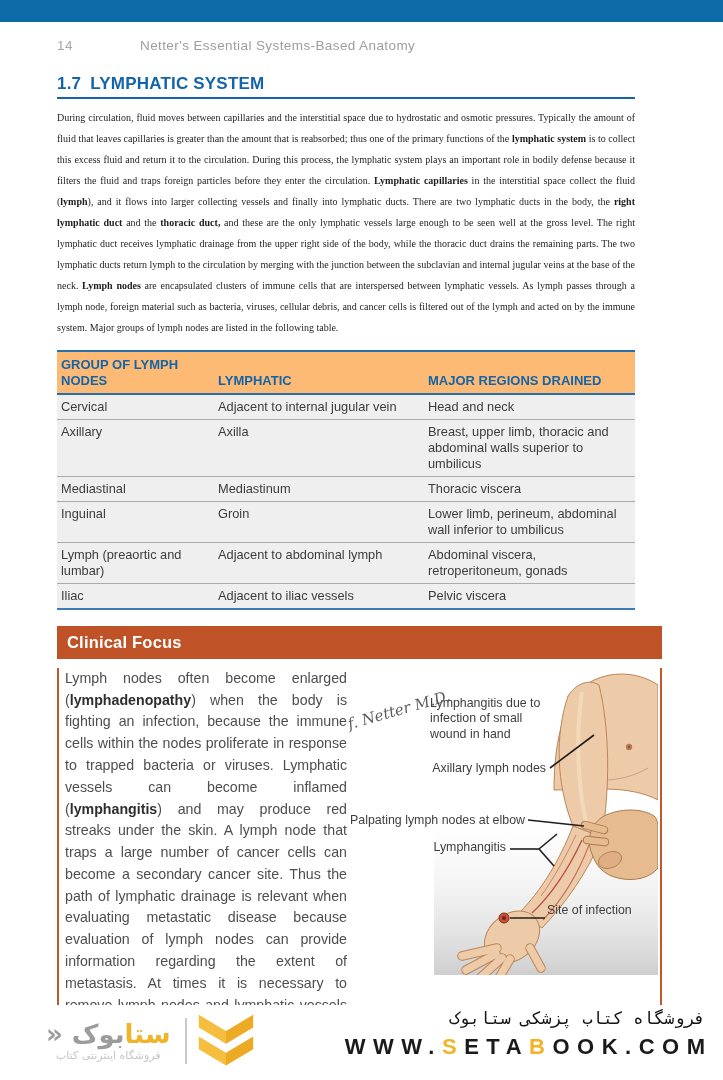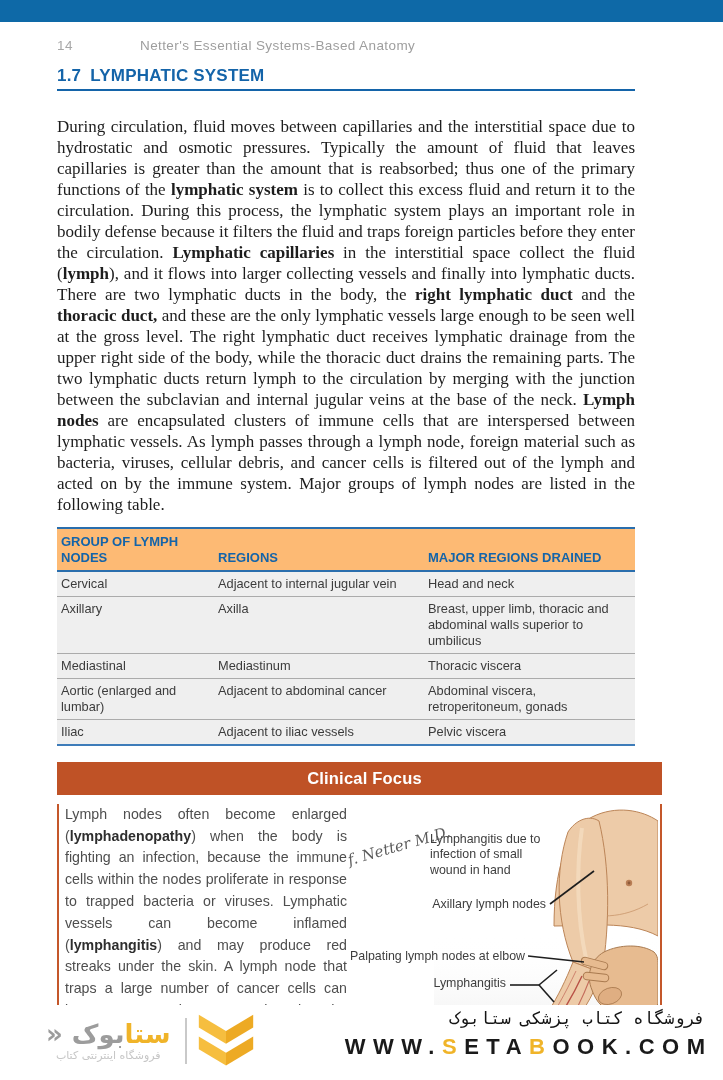--- a/index.html
+++ b/index.html
@@ -11,43 +11,43 @@
 
   
   .content{position:absolute;top:22px;left:0;right:0;height:983px;overflow:hidden;
            padding-left:57px;}
 
   .running-head{margin-top:16px;display:flex;align-items:flex-start;
                 color:#9E9E9E;font-size:13.5px;letter-spacing:.4px;}
   .running-head .pgnum{width:38px;color:#A8A8A8;}
   .running-head .rtitle{margin-left:45px;}
 
-  .section-heading{margin-top:13px;width:578px;border-bottom:2px solid #1464A9;
+  .section-heading{margin-top:21px;width:578px;border-bottom:2px solid #1464A9;
                    padding-bottom:3px;color:#1464A9;font-weight:bold;font-size:17px;
                    letter-spacing:.2px;display:flex;gap:9px;}
 
-  .para{margin-top:25px;width:578px;font-family:"Liberation Serif",serif;font-size:17px;
+  .para{margin-top:8px;width:578px;font-family:"Liberation Serif",serif;font-size:10px;
         line-height:21px;text-align:justify;color:#1D1D1D;}
   .para .b{font-weight:bold;}
 
   
   table.lymph{margin-top:12px;width:578px;border-collapse:collapse;table-layout:fixed;
               border-top:2px solid #2A6EAD;border-bottom:2px solid #3E7CB9;}
   table.lymph th{font-size:13px;line-height:1.22;color:#1464A9;text-align:left;
                  vertical-align:bottom;background:#fdba74;padding:5px 10px 4px 0;
                  border-bottom:2px solid #2A6EAD;}
   table.lymph td{font-size:12.8px;line-height:16px;color:#3C3C3C;background:#EFEFEF;
                  vertical-align:top;padding:4px 10px 4px 0;border-top:1px solid #ABABAB;}
   table.lymph th:first-child,table.lymph td:first-child{padding-left:4px;}
   table.lymph tbody tr:first-child td{border-top:none;}
 
   
   .clinical{margin-top:16px;width:605px;position:relative;}
   .clinical-header{background:#BF5226;color:#fff;font-weight:bold;font-size:16.5px;
-                   padding:7px 0 7px 10px;letter-spacing:.2px;text-align:center;}
+                   padding:7px 0 7px 10px;letter-spacing:.2px;}
   .clinical-body{position:relative;border-left:2px solid #C4572A;border-right:2px solid #C4572A;
                  background:#fff;height:400px;}
   .clinical-text{margin:9px 0 0 6px;width:282px;font-size:14.2px;line-height:21.8px;
                  text-align:justify;color:#4E4E4E;}
   .clinical-text .b{font-weight:bold;color:#2E2E2E;}
 
   .figure{position:absolute;top:4px;right:2px;width:316px;height:303px;overflow:hidden;margin-left:37px;}
   .figure svg{position:absolute;left:0;top:0;}
   .fig-label{position:absolute;font-size:12.4px;color:#3E3E3E;line-height:1.25;
              white-space:pre-line;}
@@ -99,43 +99,48 @@
 
     <table class="lymph">
       <colgroup>
           <col style="width:161px">
           <col style="width:210px">
           <col>
         </colgroup>
       <thead>
         <tr>
           <th>GROUP OF LYMPH NODES</th>
-          <th>REGIONS</th>
+          <th>LYMPHATIC</th>
           <th>MAJOR REGIONS DRAINED</th>
         </tr>
       </thead>
       <tbody>
           <tr>
             <td>Cervical</td>
             <td>Adjacent to internal jugular vein</td>
             <td>Head and neck</td>
           </tr>
           <tr>
             <td>Axillary</td>
             <td>Axilla</td>
             <td>Breast, upper limb, thoracic and abdominal walls superior to umbilicus</td>
           </tr>
           <tr>
             <td>Mediastinal</td>
             <td>Mediastinum</td>
             <td>Thoracic viscera</td>
           </tr>
           <tr>
-            <td>Aortic (enlarged and lumbar)</td>
-            <td>Adjacent to abdominal cancer</td>
+            <td>Inguinal</td>
+            <td>Groin</td>
+            <td>Lower limb, perineum, abdominal wall inferior to umbilicus</td>
+          </tr>
+          <tr>
+            <td>Lymph (preaortic and lumbar)</td>
+            <td>Adjacent to abdominal lymph</td>
             <td>Abdominal viscera, retroperitoneum, gonads</td>
           </tr>
           <tr>
             <td>Iliac</td>
             <td>Adjacent to iliac vessels</td>
             <td>Pelvic viscera</td>
           </tr>
         </tbody>
     </table>
 

